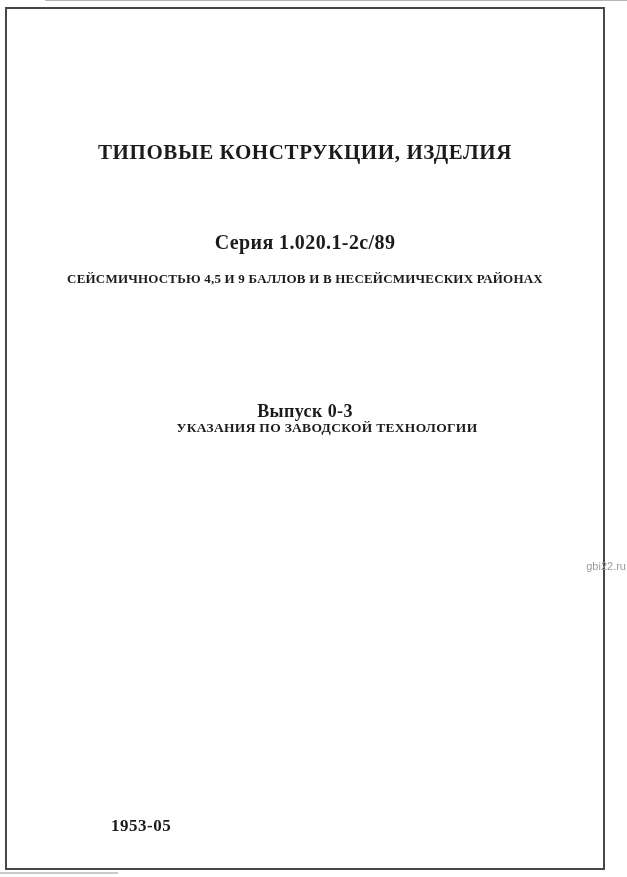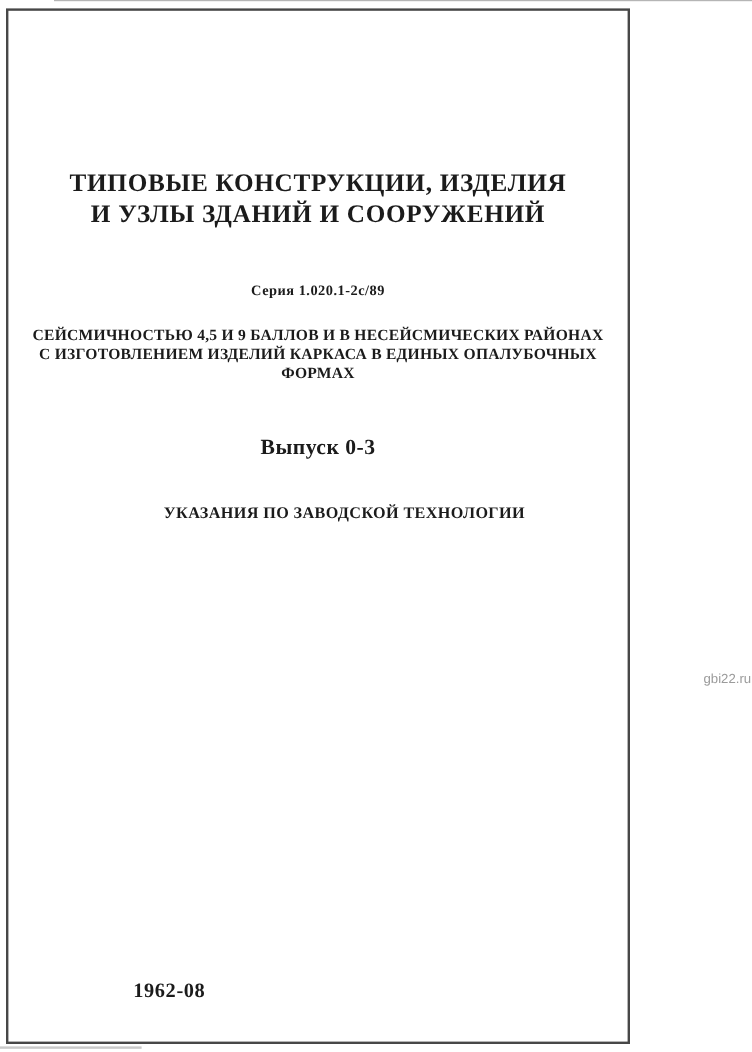--- a/index.html
+++ b/index.html
@@ -28,53 +28,53 @@
     top: 872px;
     left: 0;
     width: 118px;
     height: 2px;
     background: #c9c9c9;
   }
   .frame {
     position: absolute;
     left: 5px;
     top: 7px;
-    width: 520px;
+    width: 600px;
     height: 863px;
     border: 2px solid #474747;
     box-sizing: border-box;
   }
   .centered {
     position: absolute;
     left: 0;
     right: 0;
     text-align: center;
     font-weight: bold;
   }
   .doc-title {
     top: 130px;
     font-size: 21px;
     line-height: 26px;
     letter-spacing: 0.6px;
     margin: 0;
   }
   .series {
     top: 222px;
-    font-size: 12px;
+    font-size: 20px;
     line-height: 22px;
     letter-spacing: 0.4px;
   }
   .description {
     top: 262px;
     font-size: 13px;
     line-height: 16px;
     letter-spacing: 0.2px;
   }
   .issue {
-    top: 352px;
+    top: 391px;
     font-size: 18px;
     line-height: 22px;
     letter-spacing: 0.4px;
   }
   .subtitle {
     top: 410px;
     font-size: 13.5px;
     line-height: 17px;
     letter-spacing: 0.3px;
     padding-left: 44px;
@@ -102,35 +102,33 @@
 </style>
 </head>
 <body>
 
 <div class="scan-artifact-top"></div>
 
 <div class="frame">
 
   <h1 class="centered doc-title">
     <span style="display:block">ТИПОВЫЕ КОНСТРУКЦИИ, ИЗДЕЛИЯ</span>
-    <span style="display:block">И УЗЛЫ ЗДАНИЙ И СООРУЖЕНИЙ</span>
   </h1>
 
   <div class="centered series">Серия 1.020.1-2с/89</div>
 
   <div class="centered description">
     <div>СЕЙСМИЧНОСТЬЮ 4,5 И 9 БАЛЛОВ И В НЕСЕЙСМИЧЕСКИХ РАЙОНАХ</div>
-    <div>С ИЗГОТОВЛЕНИЕМ ИЗДЕЛИЙ КАРКАСА В ЕДИНЫХ ОПАЛУБОЧНЫХ ФОРМАХ</div>
   </div>
 
   <div class="centered issue">Выпуск 0-3</div>
 
   <div class="centered subtitle">
     <div>УКАЗАНИЯ ПО ЗАВОДСКОЙ ТЕХНОЛОГИИ</div>
   </div>
 
-  <div class="footer-code">1962-08</div>
+  <div class="footer-code">1953-05</div>
 
 </div>
 
 <div class="watermark">gbi22.ru</div>
 
 <div class="scan-artifact-bottom"></div>
 
 </body></html>

